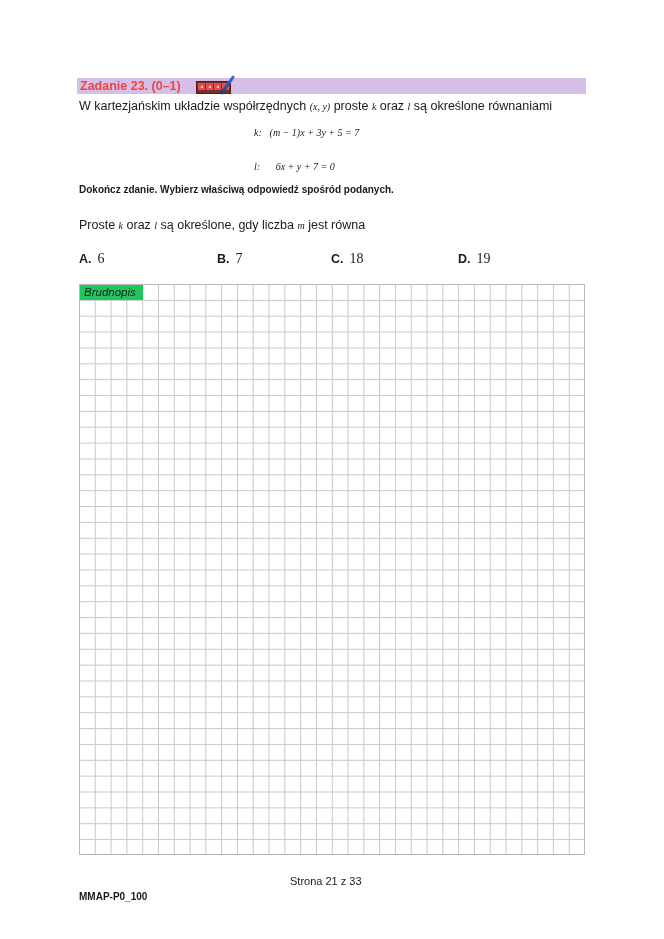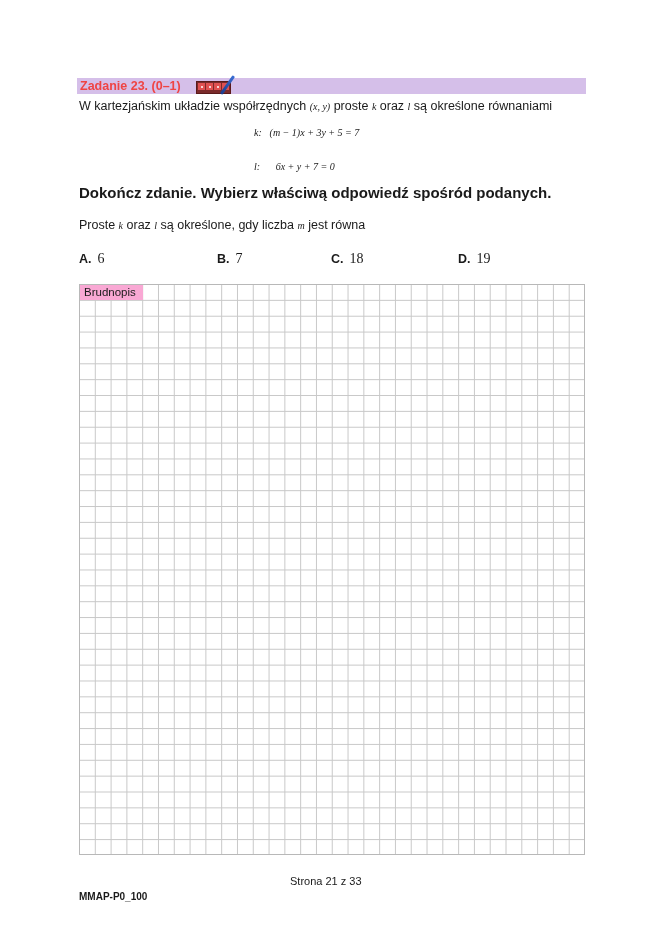--- a/index.html
+++ b/index.html
@@ -10,31 +10,31 @@
   .header-title { left:80px; top:78px; font-size:12.5px; font-weight:bold; line-height:16px; color:#ef4444; }
   .badge { left:196px; top:81px; height:9px; display:flex; gap:1px; padding:1px; background:#7a2a2a; border:1px solid #5a1a1a; }
   .badge span { width:7px; height:7px; background:#e05050; display:block; position:relative; }
   .badge span::after { content:""; position:absolute; left:2.5px; top:2.5px; width:2px; height:2px; background:#fff; border-radius:1px; }
   .pen { left:226px; top:74px; width:3px; height:22px; background:linear-gradient(#3b6fd6,#1a3a8a); transform:rotate(35deg); transform-origin:center; border-radius:1px; }
   .intro { left:79px; top:98px; font-size:12.5px; line-height:16px; }
   .m { font-family:"Liberation Serif", serif; font-style:italic; font-size:10px; }
   .mr { font-family:"Liberation Serif", serif; font-size:14px; }
   .eq1 { left:254px; top:123px; font-size:14px; }
   .eq2 { left:254px; top:148px; font-size:14px;margin-top:9px; }
-  .instr { left:79px; top:184px; font-size:15px; font-weight:bold; }
+  .instr { left:79px; top:184px; font-size:10px; font-weight:bold; }
   .stem { left:79px; top:217px; font-size:12.5px; line-height:16px; }
   .opt { top:251px; font-size:12.5px; }
   .opt b { margin-right:6px; }
   .opt .mr { font-size:14px; }
   .grid { left:79px; top:284px; width:506px; height:571px; border:1px solid #b8b8b8; box-sizing:border-box;
           background-image:
             linear-gradient(to right, #c8c8c8 1px, transparent 1px),
             linear-gradient(to bottom, #c8c8c8 1px, transparent 1px);
           background-size:15.81px 15.86px; background-position:-1px -1px; }
-  .grid-label { left:80px; top:285px; width:63px; height:15px; background:#f9a8d4; font-size:11.5px; line-height:15px; padding-left:4px; box-sizing:border-box; }
+  .grid-label { left:80px; top:285px; width:63px; height:15px; background:#22c55e; font-size:11.5px; font-style:italic; line-height:15px; padding-left:4px; box-sizing:border-box; }
   .page-num { left:290px; top:875px; font-size:11px; }
   .code { left:79px; top:891px; font-size:10px; font-weight:bold; }
 </style>
 </head>
 <body>
 
 <div class="abs header-bar"></div>
 <div class="abs header-title">Zadanie 23. (0–1)</div>
 <div class="abs badge">
     <span></span>

